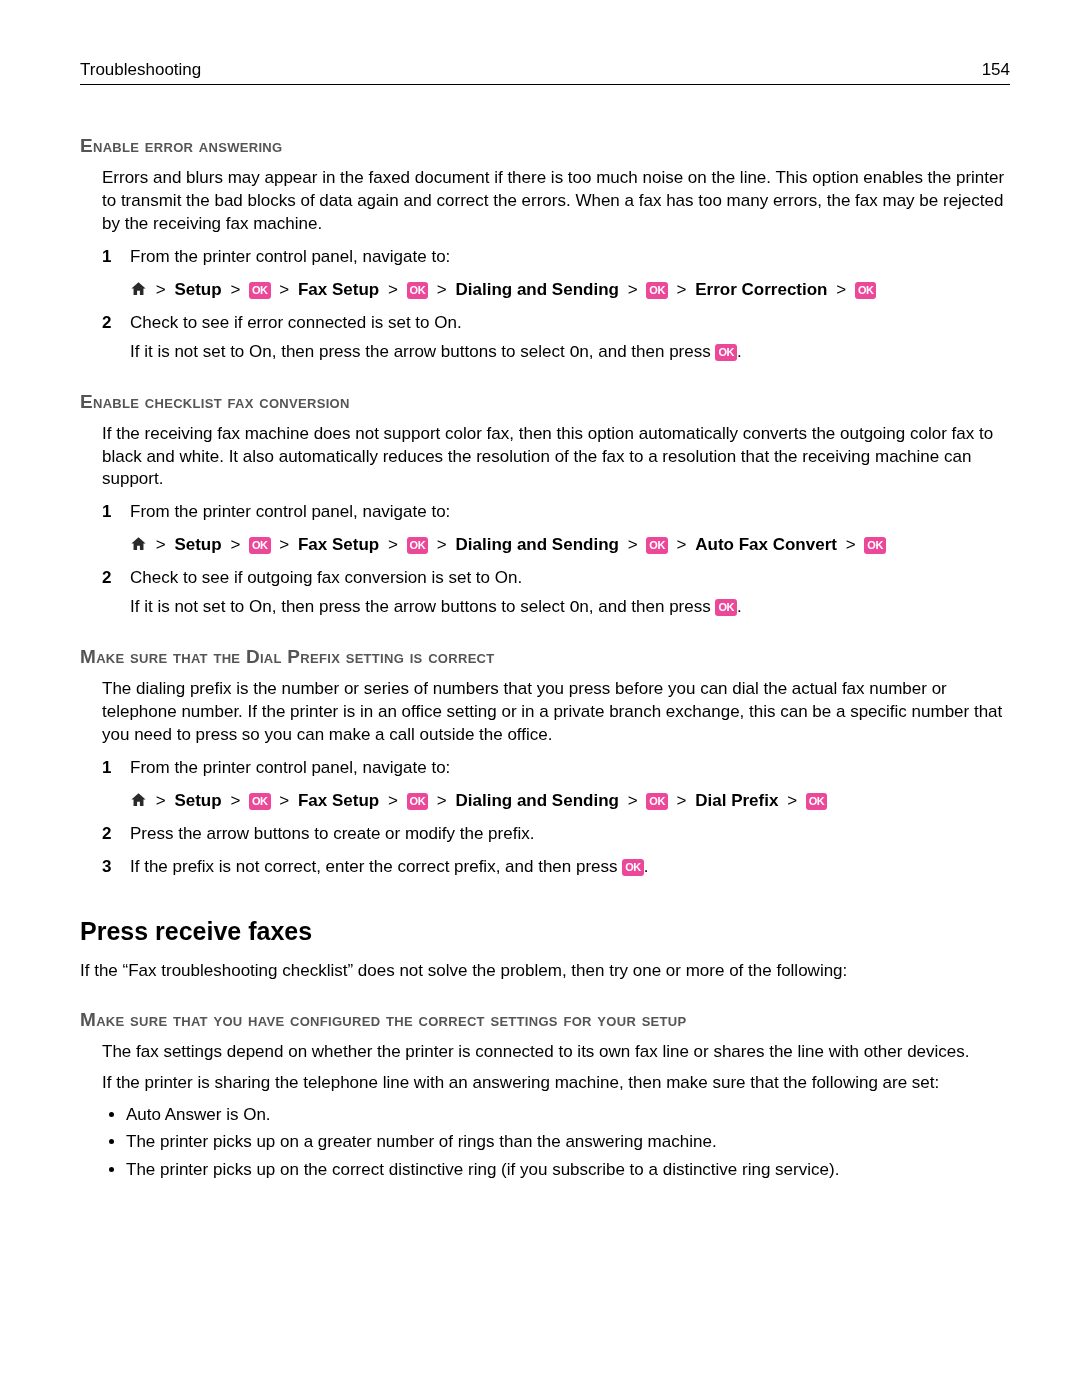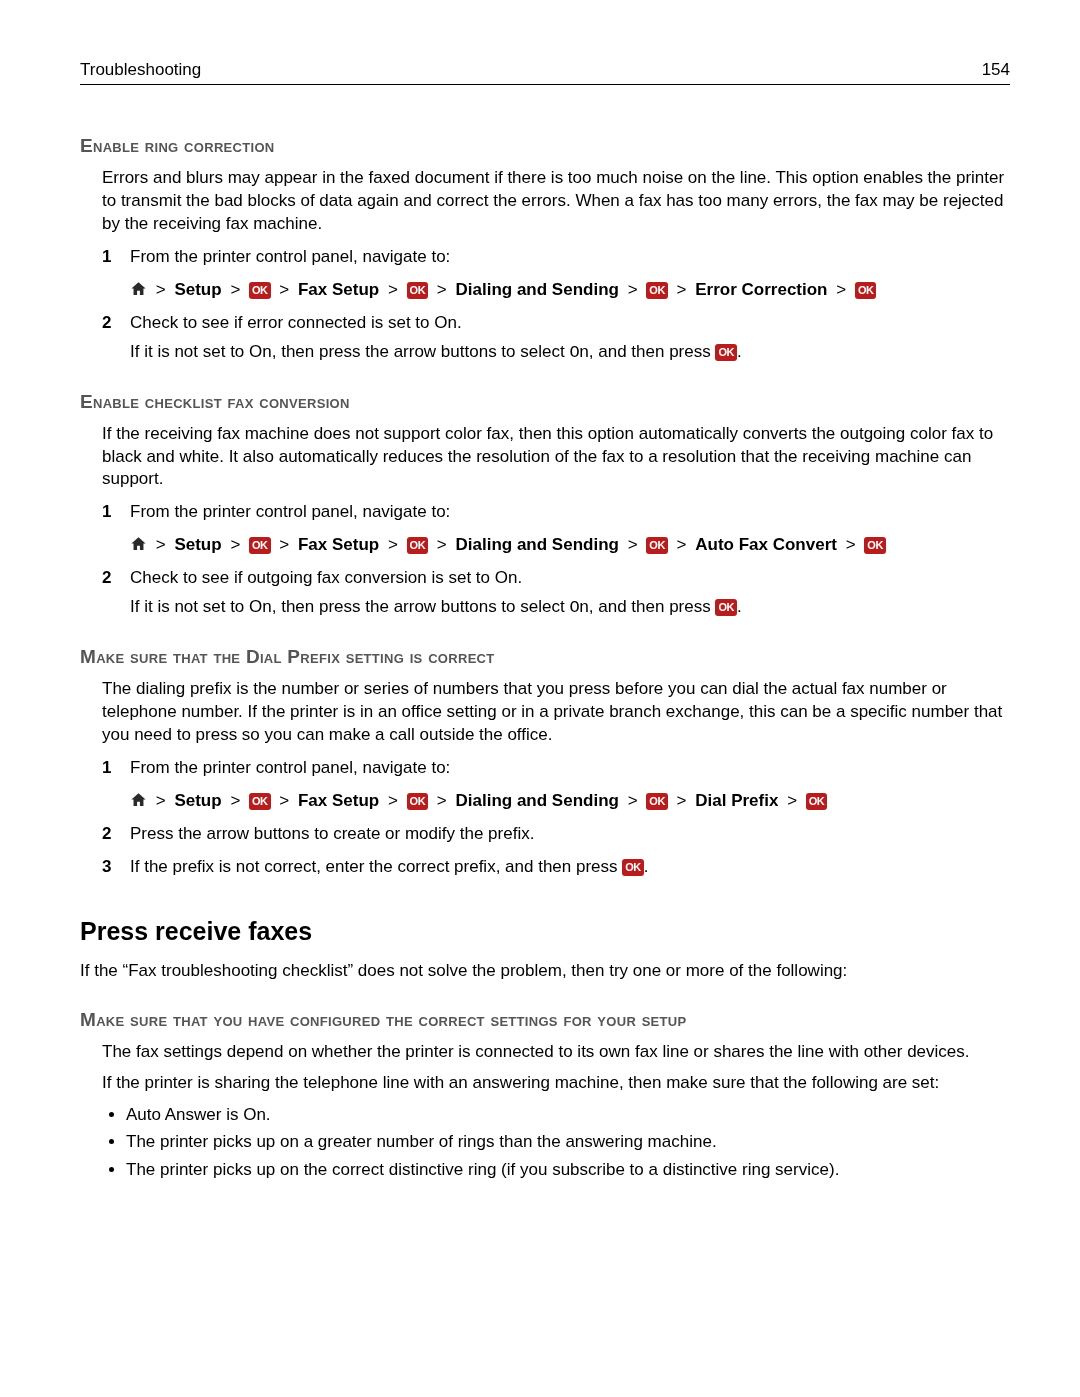--- a/index.html
+++ b/index.html
@@ -65,21 +65,21 @@
   .nav-path {
     margin: 10px 0 10px 0;
     padding-left: 0;
     font-size: 17px;
   }
   .sep {
     margin: 0 4px;
   }
   .ok-badge {
     display: inline-block;
-    background: #b91c1c;
+    background: #ec4899;
     color: #fff;
     font-size: 11px;
     font-weight: 700;
     line-height: 1;
     padding: 3px 3px;
     border-radius: 3px;
     vertical-align: 1px;
     letter-spacing: -0.5px;
   }
   .home-icon svg {
@@ -107,21 +107,21 @@
 </head>
 <body>
 
 <div class="page">
 
   <div class="running-head">
     <span>Troubleshooting</span>
     <span>154</span>
   </div>
 
-  <div class="h3">Enable ring correction</div>
+  <div class="h3">Enable error answering</div>
   <p class="indent">Errors and blurs may appear in the faxed document if there is too much noise on the line. This option enables the printer to transmit the bad blocks of data again and correct the errors. When a fax has too many errors, the fax may be rejected by the receiving fax machine.</p>
 
   <ol class="steps">
     <li>
       <span>From the printer control panel, navigate to:</span>
       <div class="nav-path">
         <span class="home-icon"><svg viewBox="0 0 24 24">
               <path d="M12 3l10 9h-3v9h-5v-6h-4v6H5v-9H2z" fill="#2a2a2a"></path>
             </svg></span>
         <span class="sep">&gt;</span>

